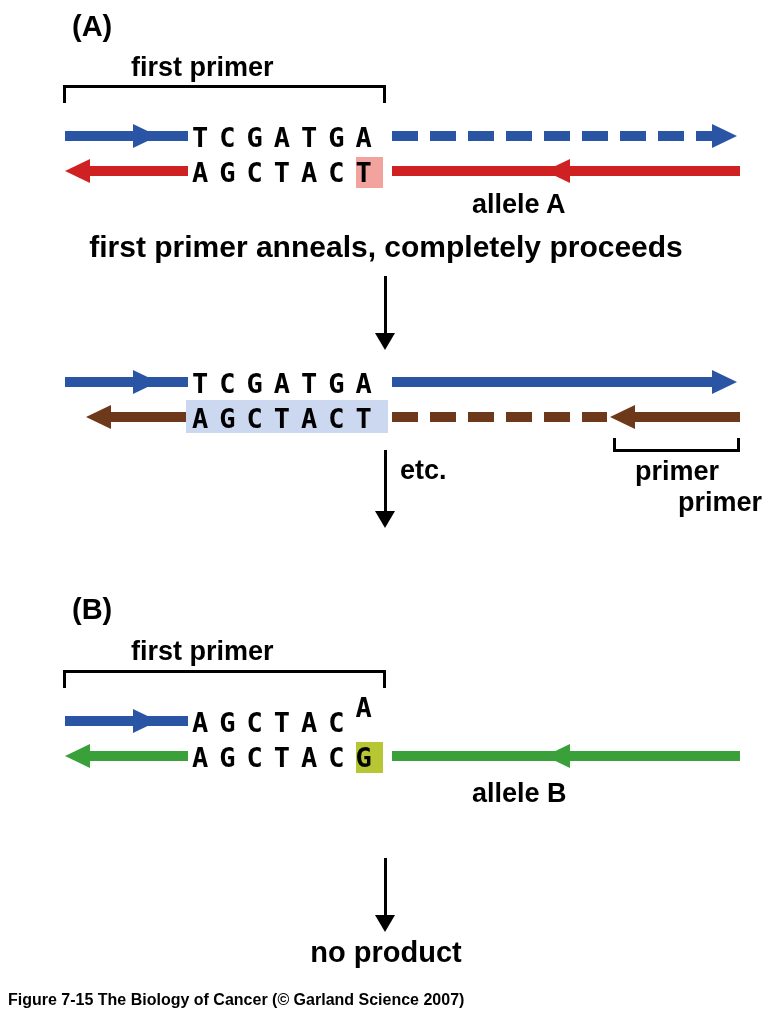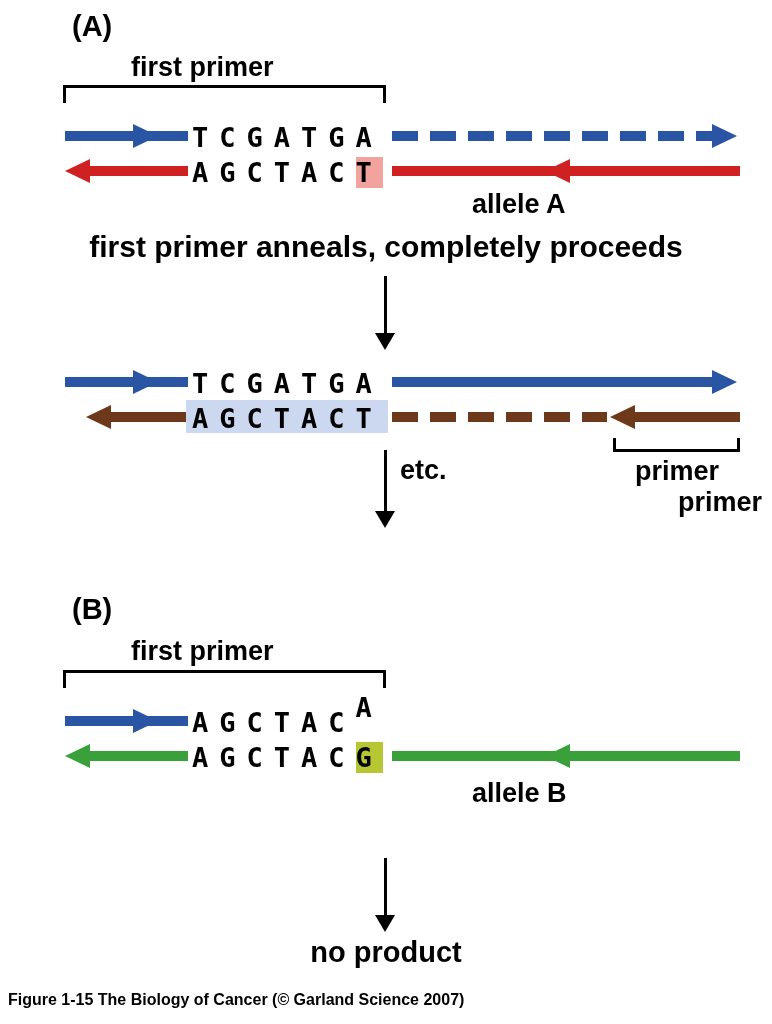--- a/index.html
+++ b/index.html
@@ -115,15 +115,15 @@
   <div class="abs tri l c-green" style="left:545px; top:744px"></div>
 
   <div class="abs lbl" style="left:472px; top:778px; font-size:27px">allele B</div>
 
 
   <div class="abs vshaft" style="left:384px; top:858px; height:58px"></div>
   <div class="abs vhead" style="left:375px; top:915px"></div>
 
   <div class="abs lbl center" style="top:936px; font-size:29px">no product</div>
 
-  <div class="abs lbl" style="left:8px; top:991px; font-size:16px">Figure 1-15  The Biology of Cancer (© Garland Science 2007)</div>
+  <div class="abs lbl" style="left:8px; top:991px; font-size:16px">Figure 7-15  The Biology of Cancer (© Garland Science 2007)</div>
 
 </div>
 
 </body></html>

